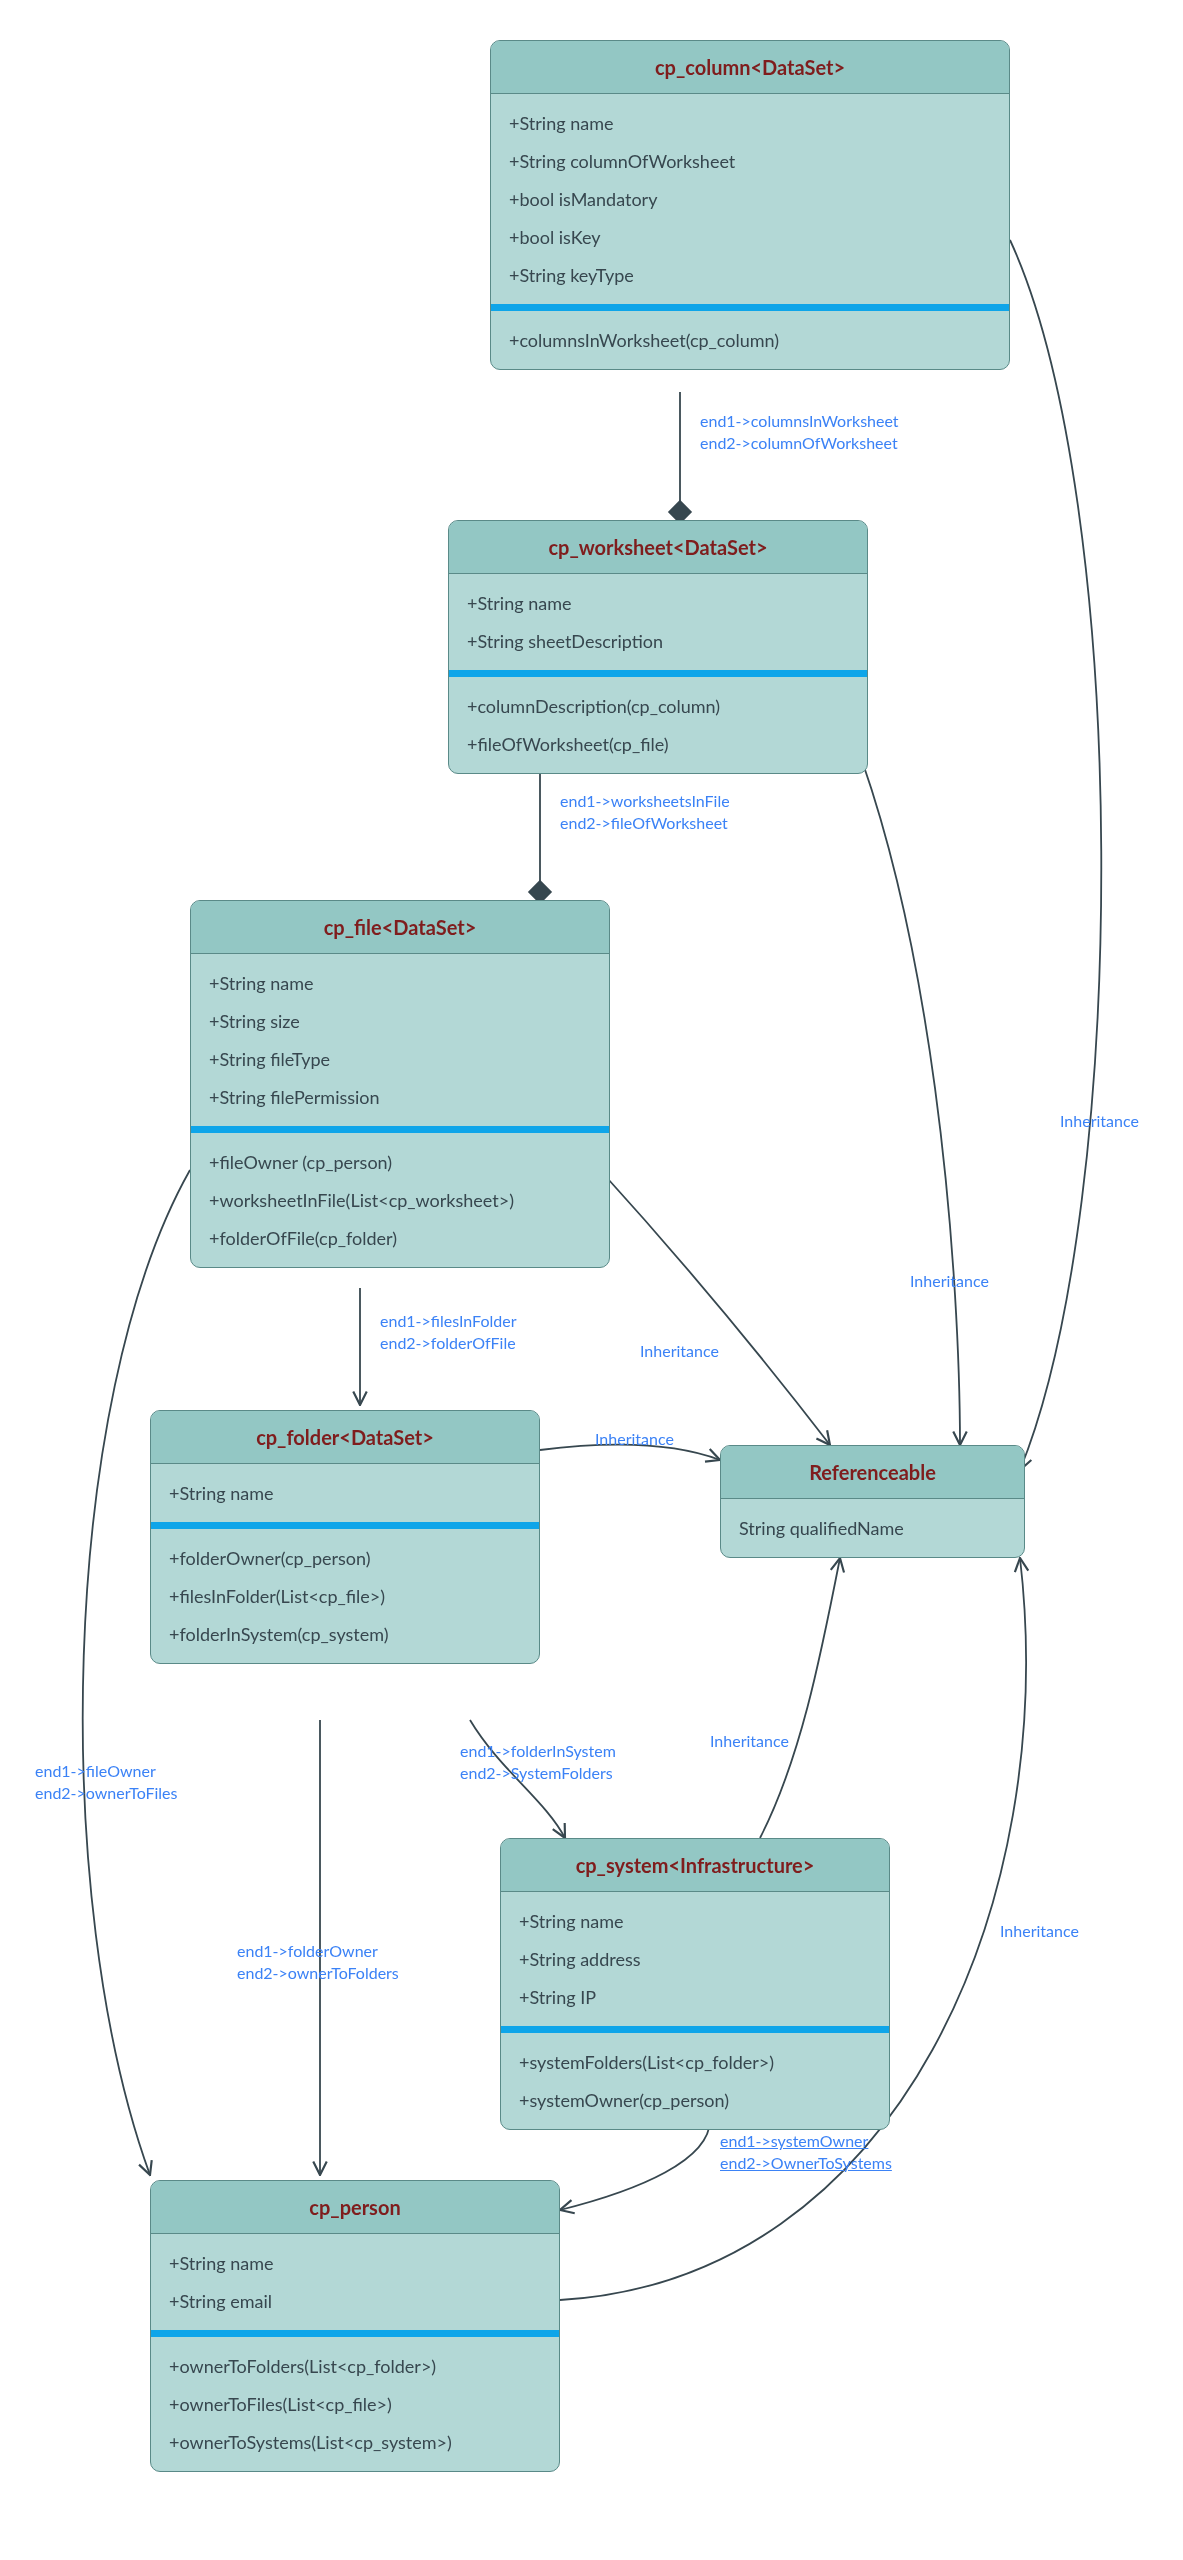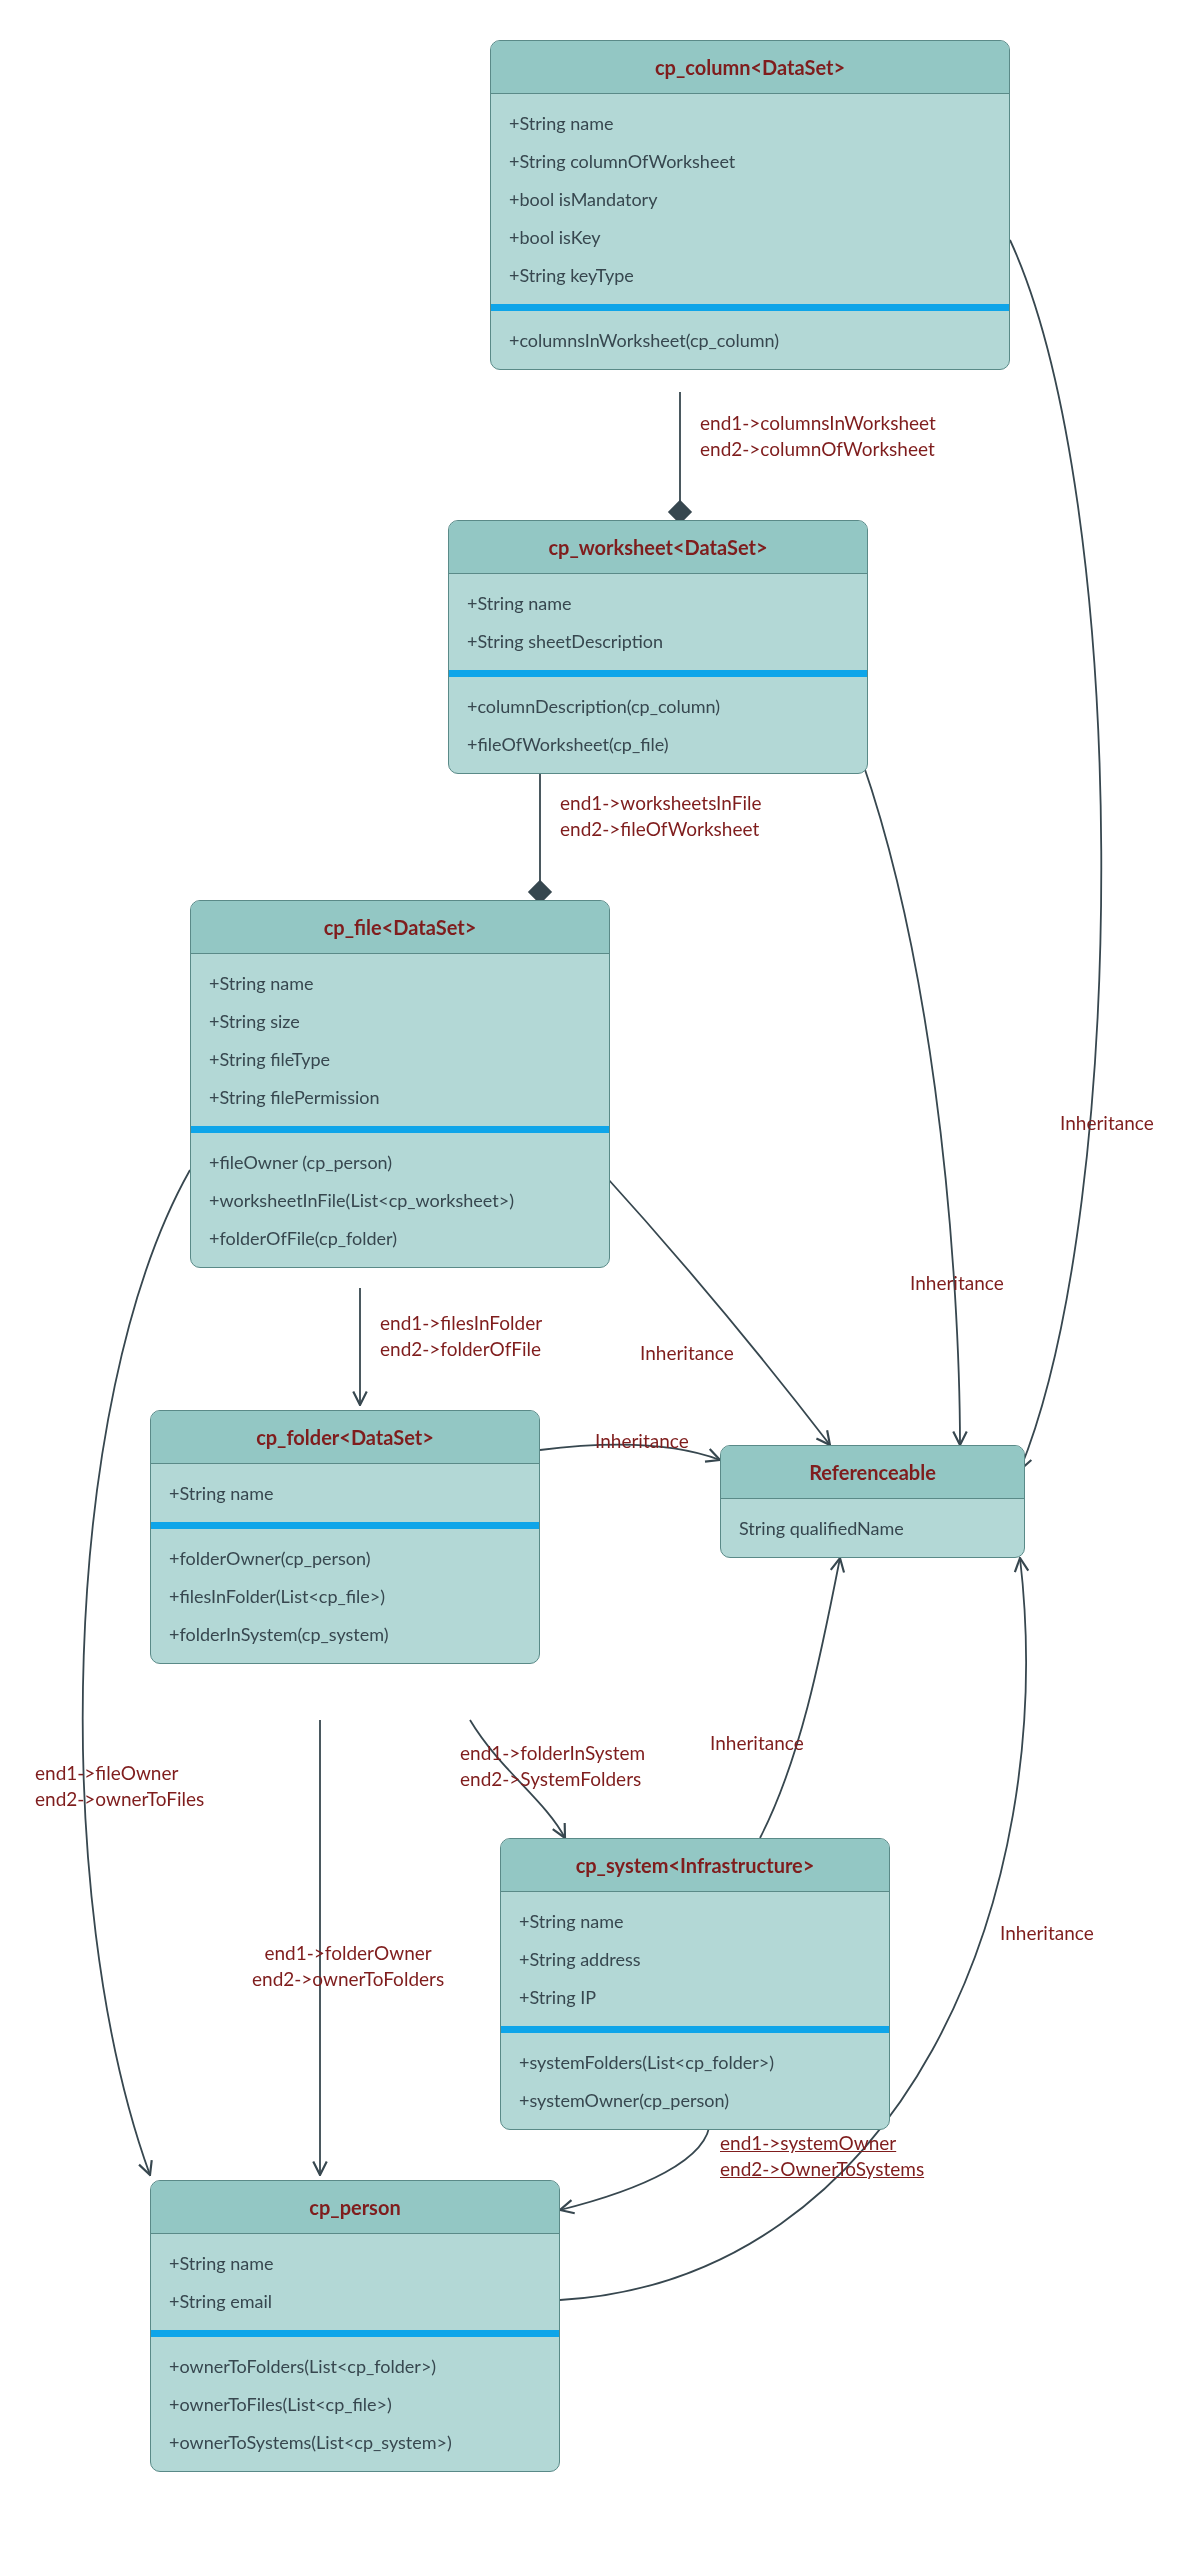--- a/index.html
+++ b/index.html
@@ -36,22 +36,22 @@
     padding: 10px 18px;
   }
   .node .section:last-child { border-bottom: none; }
   .node .row {
     font-size: 18px;
     color: #37474f;
     padding: 8px 0;
   }
   .edge-label {
     position: absolute;
-    font-size: 19px;
-    color: #7f1d1d;
+    font-size: 16px;
+    color: #3b82f6;
     white-space: nowrap;
     line-height: 1.35;
   }
   svg.edges {
     position: absolute;
     left: 0; top: 0;
     width: 1183px;
     height: 2560px;
     pointer-events: none;
   }
@@ -113,21 +113,21 @@
     <div>end2-&gt;folderOfFile</div>
   </div>
   <div class="edge-label" style="left:460px; top:1740px;">
     <div>end1-&gt;folderInSystem</div>
     <div>end2-&gt;SystemFolders</div>
   </div>
   <div class="edge-label" style="left:35px; top:1760px;">
     <div>end1-&gt;fileOwner</div>
     <div>end2-&gt;ownerToFiles</div>
   </div>
-  <div class="edge-label" style="left:252px; top:1940px;text-align:center;">
+  <div class="edge-label" style="left:237px; top:1940px;">
     <div>end1-&gt;folderOwner</div>
     <div>end2-&gt;ownerToFolders</div>
   </div>
   <div class="edge-label" style="left:720px; top:2130px;text-decoration:underline;">
     <div>end1-&gt;systemOwner</div>
     <div>end2-&gt;OwnerToSystems</div>
   </div>
 
   <div class="edge-label" style="left:1060px; top:1110px;">Inheritance</div>
   <div class="edge-label" style="left:910px; top:1270px;">Inheritance</div>

